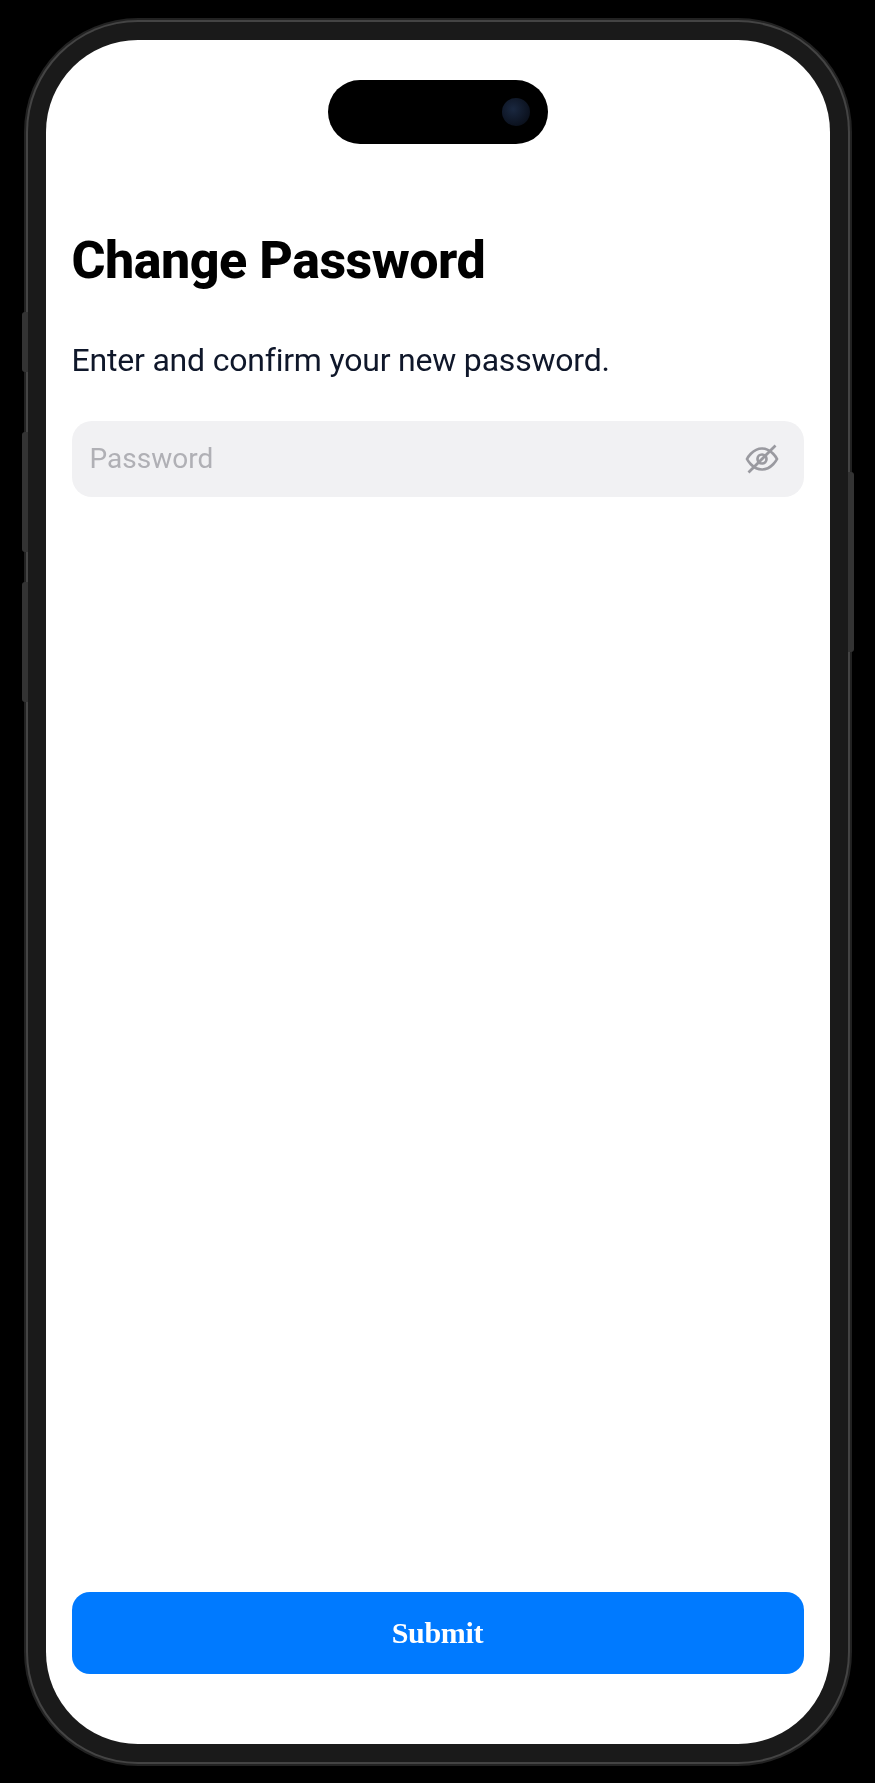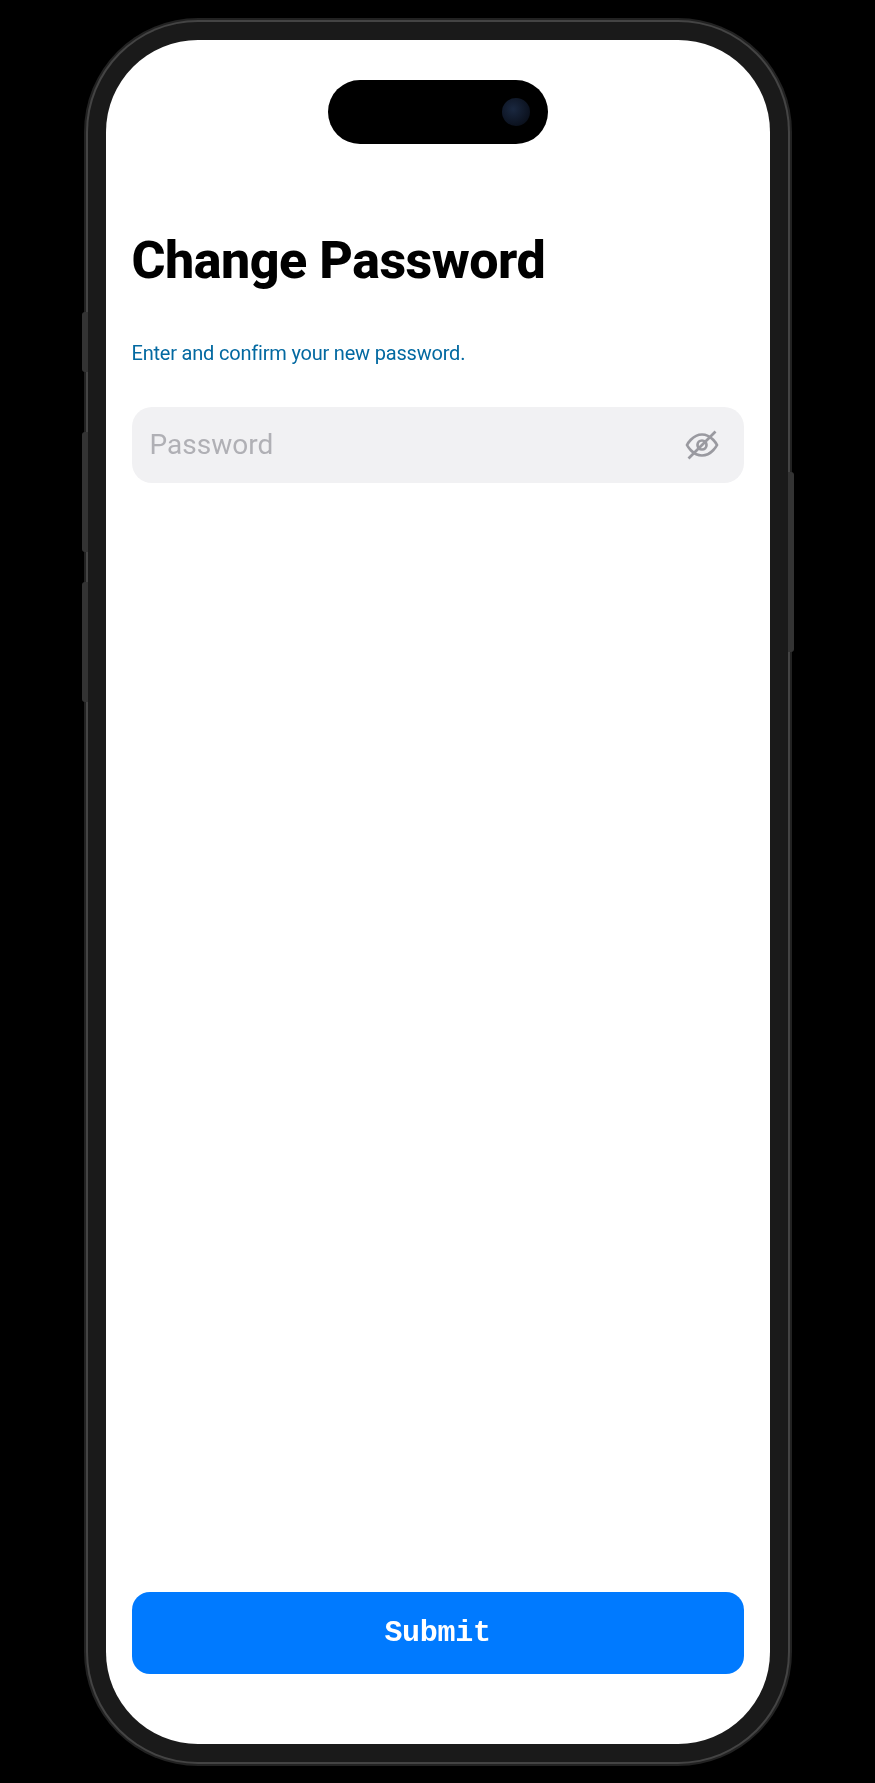--- a/index.html
+++ b/index.html
@@ -12,21 +12,21 @@
       font-family: -apple-system, BlinkMacSystemFont, 'Segoe UI', Roboto, Helvetica, Arial, sans-serif;
       background: #000;
       width: 875px;
       height: 1783px;
       display: flex;
       align-items: center;
       justify-content: center;
     }
     
     .phone-frame {
-      width: 700px;
+      width: 820px;
       height: 1740px;
       background: #1a1a1a;
       border-radius: 110px;
       padding: 18px;
       position: relative;
       box-shadow: 0 0 0 2px #444, 0 0 0 4px #222;
     }
     
     .side-button-left-1 {
       position: absolute;
@@ -110,22 +110,22 @@
     
     .page-title {
       font-size: 52px;
       font-weight: 800;
       color: #000;
       letter-spacing: -0.5px;
       margin-bottom: 50px;
     }
     
     .page-subtitle {
-      font-size: 20px;
-      color: #0369a1;
+      font-size: 32px;
+      color: #0f172a;
       font-weight: 400;
       margin-bottom: 42px;
       letter-spacing: -0.2px;
     }
     
     .form-fields {
       display: flex;
       flex-direction: column;
       gap: 14px;
     }
@@ -176,21 +176,21 @@
     .submit-button {
       width: 100%;
       height: 82px;
       background: #007aff;
       border: none;
       border-radius: 18px;
       color: #fff;
       font-size: 30px;
       font-weight: 700;
       cursor: pointer;
-      font-family: Liberation Mono, monospace;
+      font-family: Liberation Serif, serif;
       letter-spacing: -0.3px;
     }
   </style>
 </head>
 <body>
 
 <div class="phone-frame">
   <div class="side-button-left-1"></div>
   <div class="side-button-left-2"></div>
   <div class="side-button-left-3"></div>

